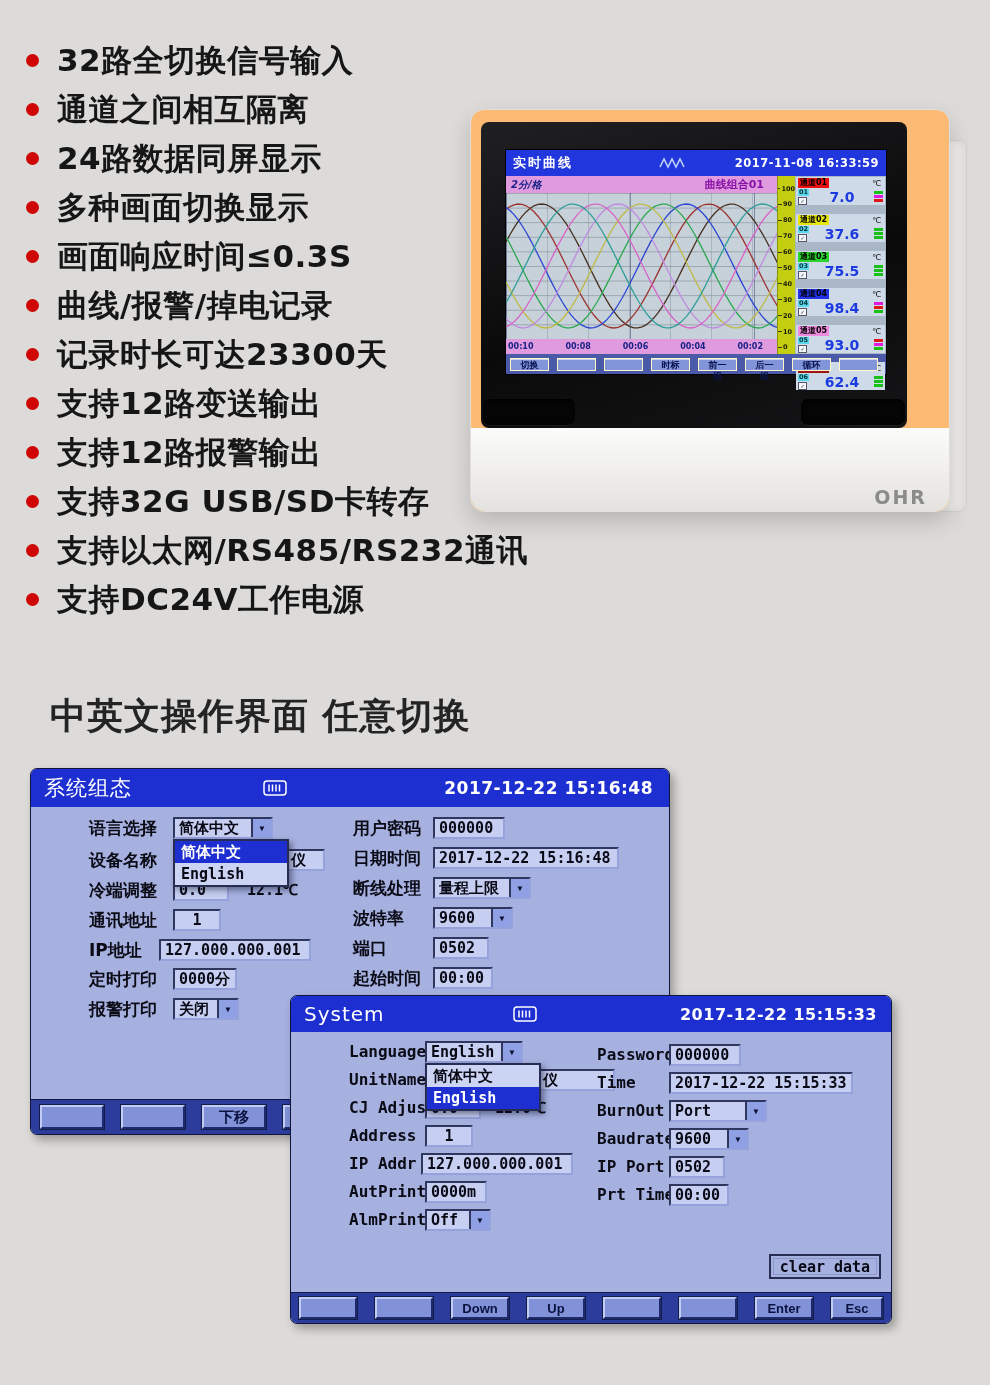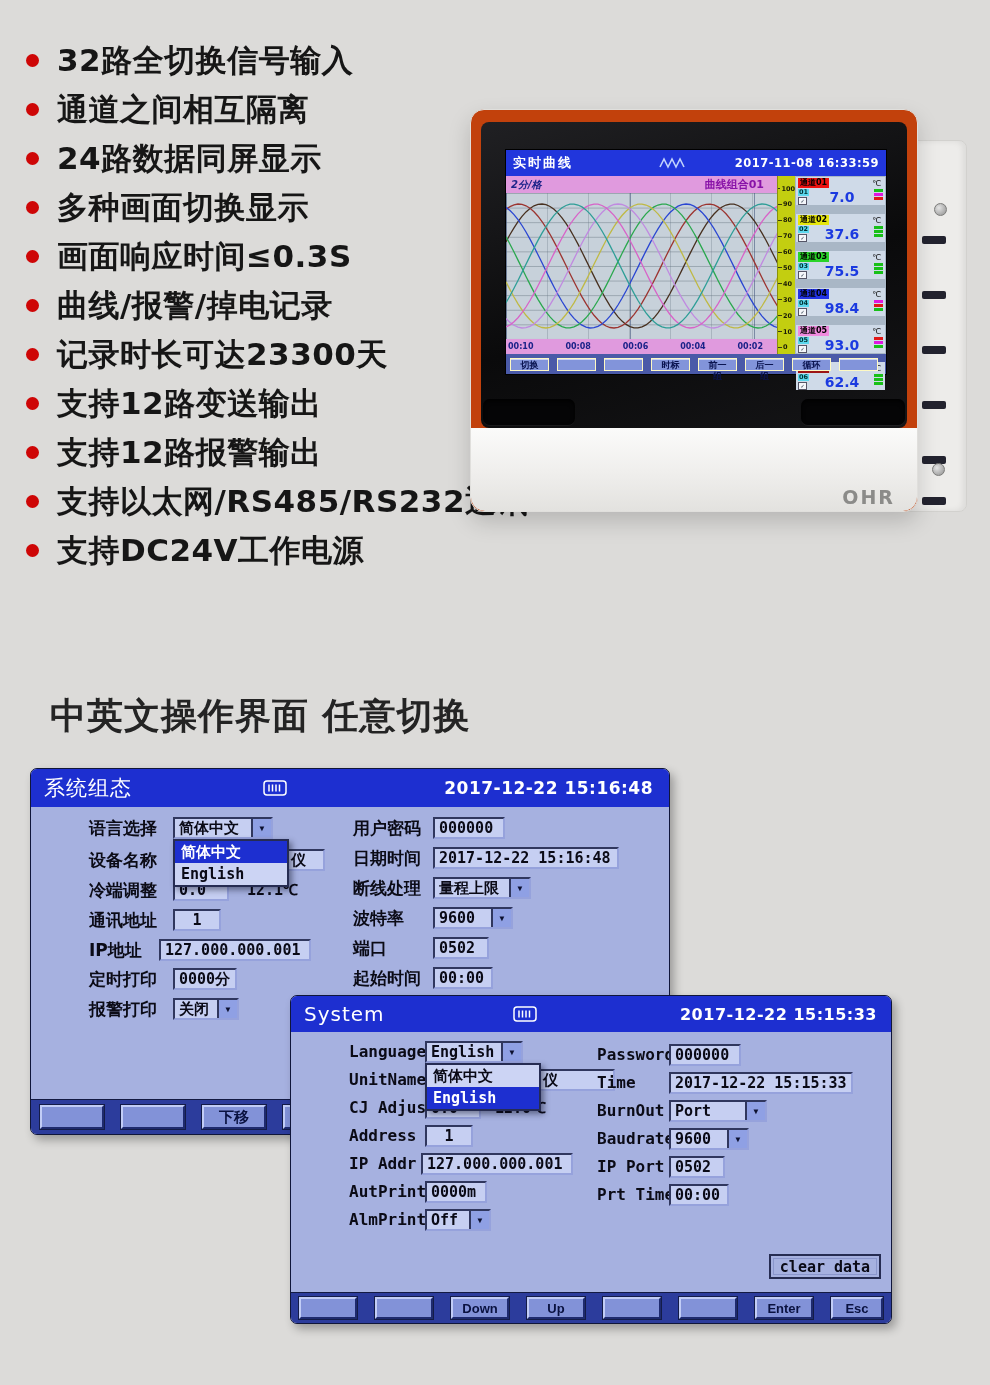--- a/index.html
+++ b/index.html
@@ -12,22 +12,22 @@
   .feat .dot{width:13px;height:13px;border-radius:50%;background:#ce0606;margin-right:18px;flex:0 0 13px;}
 
   
   .headline{position:absolute;left:50px;top:692px;font-size:36px;font-weight:600;color:#242424;letter-spacing:1px;}
 
   
   #bracket{position:absolute;left:903px;top:140px;width:62px;height:370px;background:#edecea;
            border:1px solid #d2d1ce;border-radius:8px;box-shadow:inset -3px 0 6px rgba(0,0,0,.08);}
   .vent{position:absolute;left:18px;width:24px;height:8px;border-radius:2px;background:#23232f;}
   .screw{position:absolute;width:11px;height:11px;border-radius:50%;background:radial-gradient(circle at 35% 35%,#e5e5e5,#8f8f8f);border:1px solid #7c7c7a;}
-  #device{position:absolute;left:470px;top:109px;width:446px;height:401px;background:#c2410c;
-          border:1px solid #e0dfdc;border-radius:14px;box-shadow:0 10px 22px rgba(0,0,0,.17);}
+  #device{position:absolute;left:470px;top:109px;width:446px;height:401px;background:#fdba74;
+          border:1px solid #e0dfdc;border-radius:14px;box-shadow:0 10px 22px rgba(0,0,0,.17);padding-left:32px;}
   #bezel{position:absolute;left:10px;top:12px;width:426px;height:306px;border-radius:8px;
          background:linear-gradient(163deg,#202023 0%,#0a0a0b 55%,#151517 100%);}
   .slot{position:absolute;top:277px;height:26px;background:#050506;border-radius:7px;
         box-shadow:inset 0 2px 4px rgba(0,0,0,.9),0 1px 0 rgba(255,255,255,.05);}
   #body-band{position:absolute;left:0;top:318px;right:0;bottom:0;border-radius:0 0 14px 14px;
              background:linear-gradient(180deg,#fbfbfa 0%,#efeeec 55%,#e3e2df 100%);}
   .ohr{position:absolute;right:22px;top:58px;font-size:19px;font-weight:700;color:#8b8b89;letter-spacing:2px;}
 
   
   #screen{position:absolute;left:24px;top:27px;width:380px;height:224px;background:#c7d1da;border:1px solid #000;box-sizing:content-box;}
@@ -52,21 +52,21 @@
   .scr-scale{width:18px;flex:0 0 18px;background:#c3ce10;display:flex;flex-direction:column;justify-content:space-between;
              padding:9px 0 3px;box-sizing:border-box;border-left:1px solid #8a920a;}
   .stick{display:flex;align-items:center;height:7px;}
   .stick i{display:block;width:4px;height:1px;background:#3a3a10;margin-right:1px;}
   .stick span{font-size:6.5px;font-weight:700;color:#1c1c08;}
   .scr-ch{flex:1;background:#a9b7c6;display:flex;flex-direction:column;gap:9px;padding:1px;box-sizing:border-box;}
   .chcell{flex:1;background:#cfdae8;padding:1px 2px;box-sizing:border-box;}
   .ch-head{display:flex;align-items:center;height:10px;}
   .ch-chip{font-size:8px;line-height:10px;padding:0 2px;font-weight:700;color:#000;white-space:nowrap;}
   .ch-unit{margin-left:auto;margin-right:2px;font-size:8px;color:#111;}
-  .ch-body{display:flex;align-items:flex-start;height:15px;margin-top:1px;}
+  .ch-body{display:flex;align-items:center;height:15px;margin-top:1px;}
   .ch-side{display:flex;flex-direction:column;align-items:flex-start;gap:1px;flex:0 0 12px;}
   .ch-num{font-size:6.5px;line-height:7px;padding:0 1px;background:#5cd8ee;font-weight:700;color:#033;}
   .ch-chk{width:7px;height:6px;background:#f4f6fa;border:1px solid #556;font-size:5px;line-height:6px;color:#123;text-align:center;}
   .ch-val{flex:1;text-align:center;font-size:14px;font-weight:700;color:#1b3ae0;}
   .ch-bars{display:flex;flex-direction:column;gap:1px;width:9px;flex:0 0 9px;}
   .ch-bars i{display:block;height:3px;background:#18c018;}
   .scr-keys{height:20px;background:#4a5aa8;display:flex;align-items:center;padding:0 4px;gap:8px;}
   .scr-key{width:39px;height:13px;flex:0 0 39px;background:#8294da;border:1px solid #fef9c3;
            box-shadow:inset 0 1px 0 #ccd5f8;font-size:9px;line-height:11px;font-weight:700;color:#0a1450;text-align:center;}
 
@@ -136,20 +136,24 @@
     <div class="feat">
         <span class="dot"></span>
         <span>支持12路变送输出</span>
       </div>
     <div class="feat">
         <span class="dot"></span>
         <span>支持12路报警输出</span>
       </div>
     <div class="feat">
         <span class="dot"></span>
+        <span>支持32G USB/SD卡转存</span>
+      </div>
+    <div class="feat">
+        <span class="dot"></span>
         <span>支持以太网/RS485/RS232通讯</span>
       </div>
     <div class="feat">
         <span class="dot"></span>
         <span>支持DC24V工作电源</span>
       </div>
   </div>
 
   <div class="headline">中英文操作界面  任意切换</div>
 

